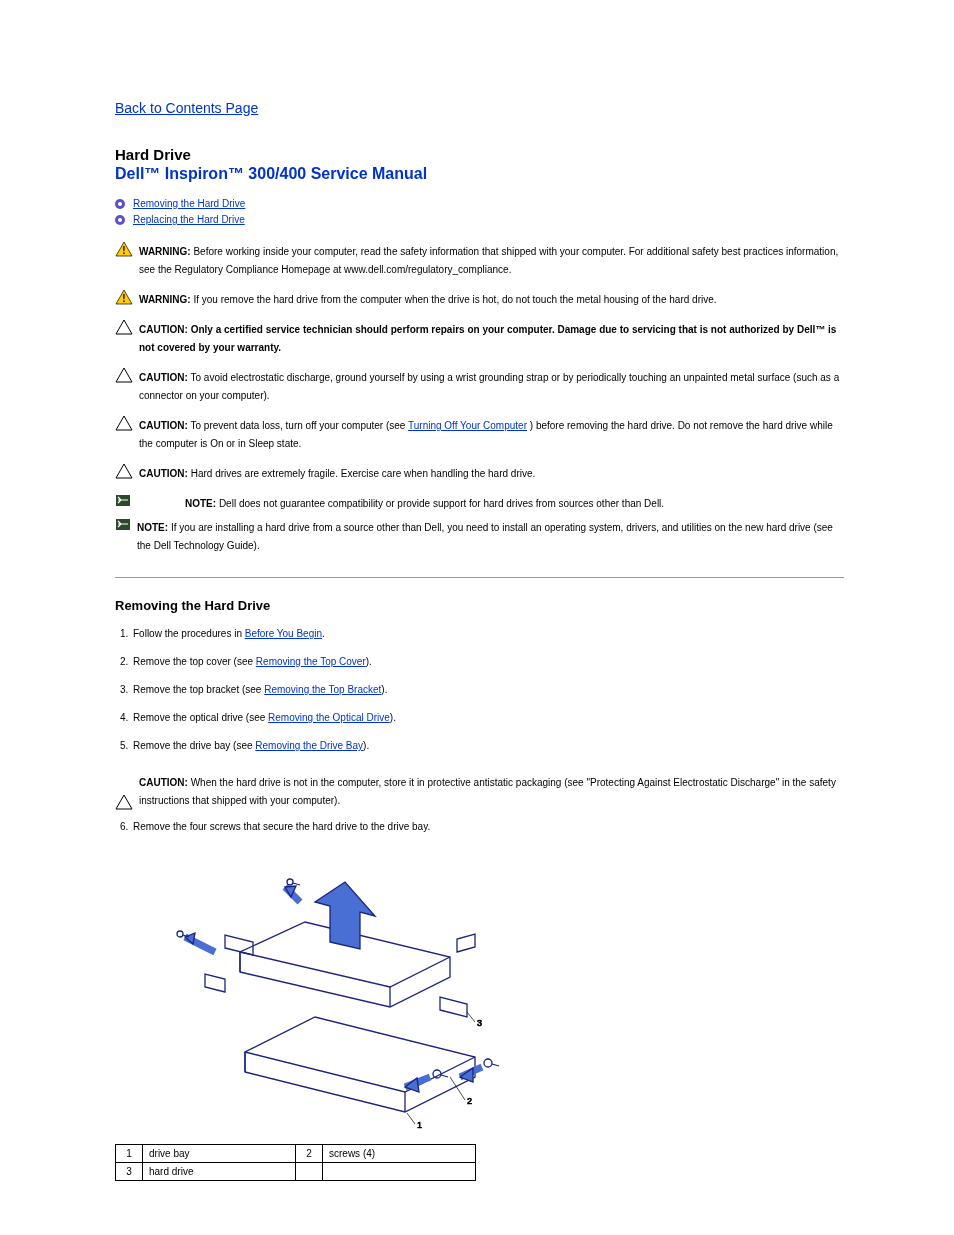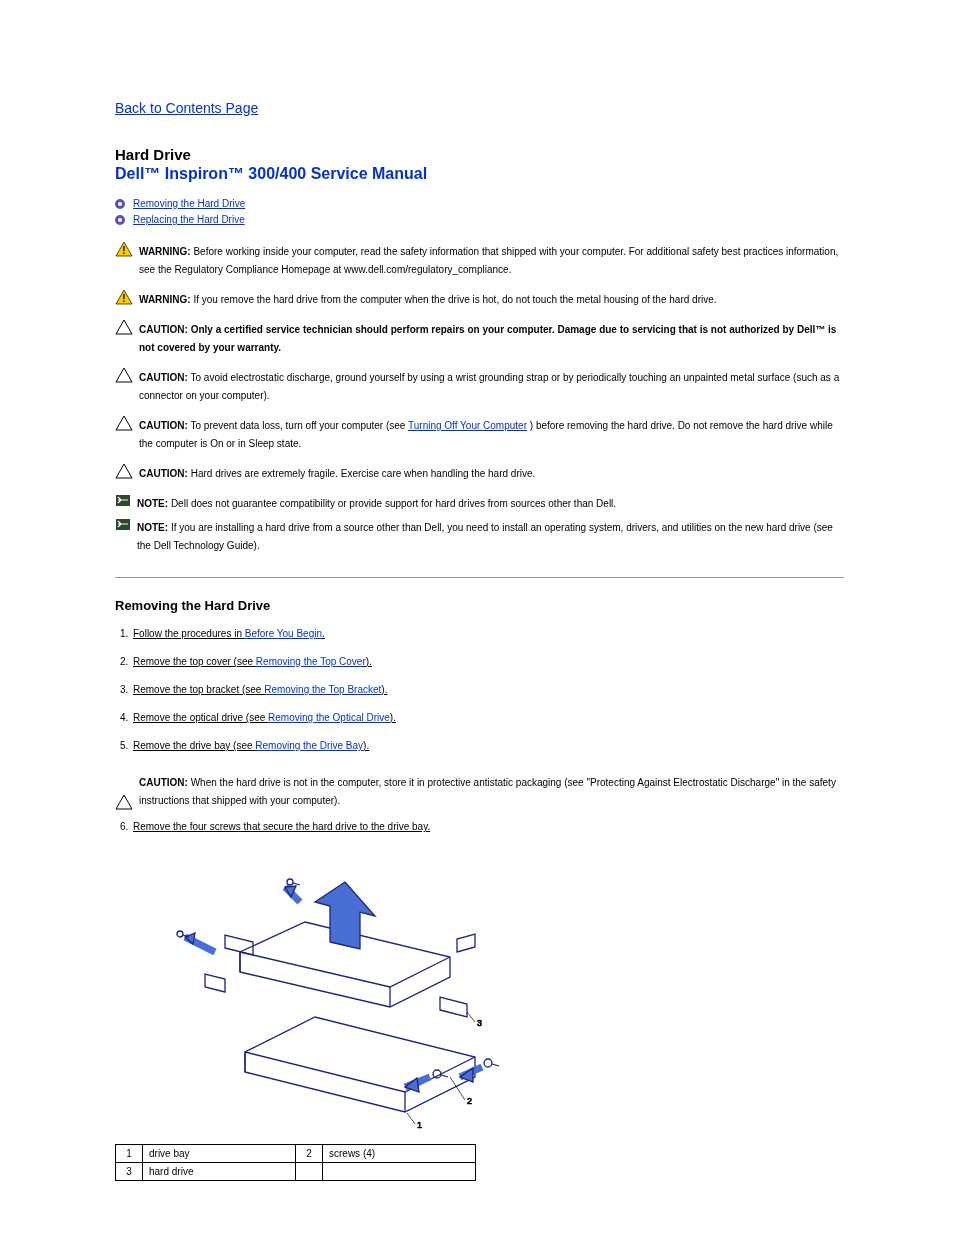--- a/index.html
+++ b/index.html
@@ -82,21 +82,20 @@
   }
   .h2 {
     font-size: 13px;
     font-weight: bold;
     margin-bottom: 14px;
   }
   ol.steps {
     padding-left: 16px;
     margin: 0;
     list-style: decimal;
-    text-decoration: underline;
   }
   ol.steps > li {
     margin-bottom: 14px;
     padding-left: 2px;
     line-height: 14px;
   }
   .caution-inline {
     display: flex;
     align-items: flex-end;
     margin: 18px 0 10px 0;
@@ -237,21 +236,21 @@
         <svg class="icon-svg" width="18" height="16" viewBox="0 0 18 16">
             <polygon points="9,1 17,15 1,15" fill="none" stroke="#000" stroke-width="1"></polygon>
           </svg>
       </span>
       <div class="notice-text">
         <b>CAUTION:</b>
         <span>Hard drives are extremely fragile. Exercise care when handling the hard drive.</span>
       </div>
     </div>
 
-    <div class="notice-row" style="margin-bottom:4px;">
+    <div class="notice-row" style="margin-bottom:4px;gap:48px;">
       <span class="notice-icon">
         <svg class="icon-svg" width="16" height="14" viewBox="0 0 16 14">
             <rect x="1" y="2" width="14" height="11" fill="#2a4a2a"></rect>
             <path d="M3 4 L6 7 L3 10 M3 7 L13 7" stroke="#fff" stroke-width="1.2" fill="none"></path>
           </svg>
       </span>
       <div class="notice-text">
         <b>NOTE:</b>
         <span>Dell does not guarantee compatibility or provide support for hard drives from sources other than Dell.</span>
       </div>

